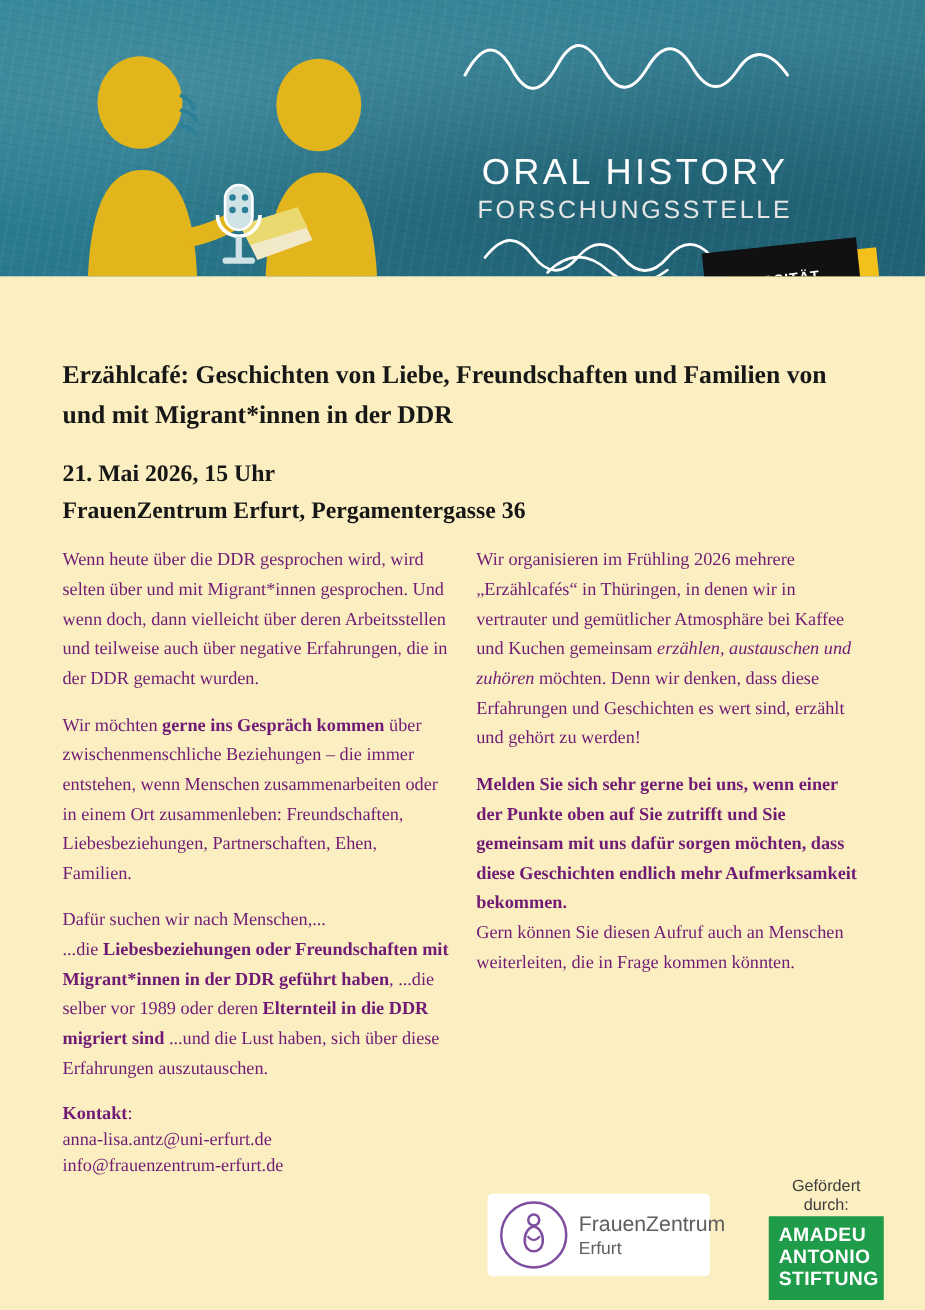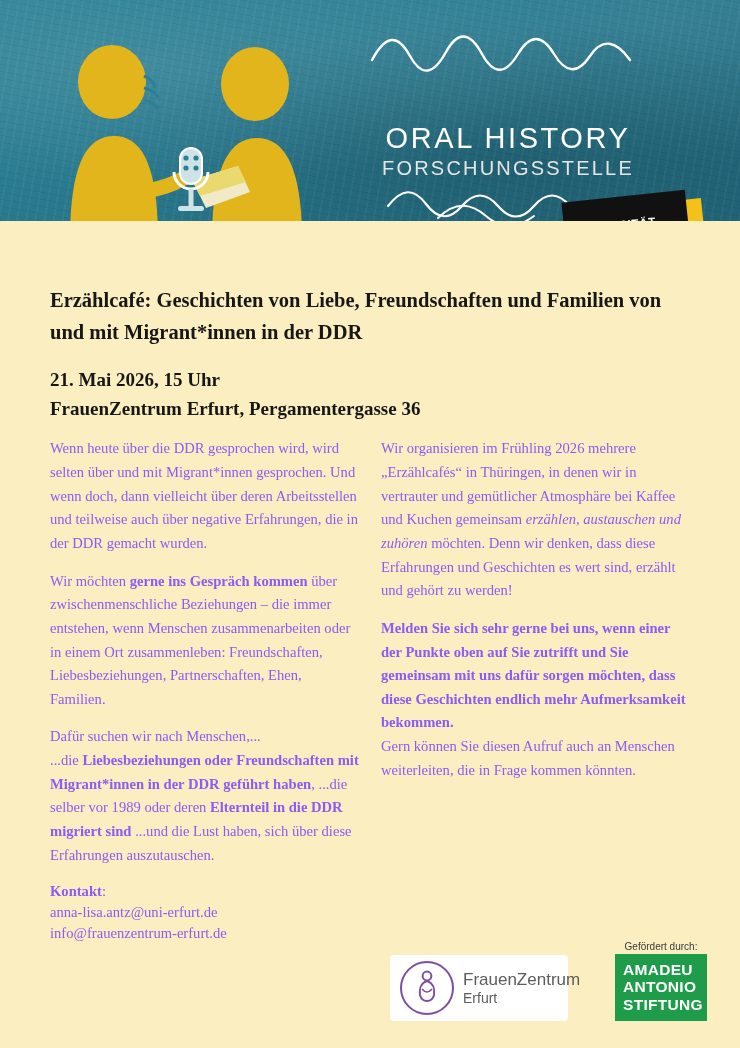--- a/index.html
+++ b/index.html
@@ -134,21 +134,21 @@
 
   .columns {
     display: flex;
     margin: 14px 50px 0 50px;
     gap: 22px;
   }
   .col {
     width: 310px;
     font-size: 14.6px;
     line-height: 1.62;
-    color: #8b5cf6;
+    color: #701a75;
   }
   .col p { margin: 0 0 14px 0; }
   .col p.tight { margin-bottom: 0; }
   .b { font-weight: 700; }
   .i { font-style: italic; }
 
   .kontakt-label { font-weight: 700; }
   .contact-line { line-height: 1.42; }
 
   
@@ -189,21 +189,21 @@
   .fz-text .l2 { font-size: 14px; }
 
   .amadeu {
     position: absolute;
     left: 225px;
     top: -14px;
     width: 92px;
   }
   .amadeu-caption {
     font-family: "Liberation Sans", sans-serif;
-    font-size: 10px;
+    font-size: 13px;
     color: #3b3b3b;
     text-align: center;
     margin-bottom: 2px;
   }
   .amadeu-box {
     background: #1f9c4a;
     color: #ffffff;
     font-family: "Liberation Sans", sans-serif;
     font-weight: 700;
     font-size: 15.5px;

